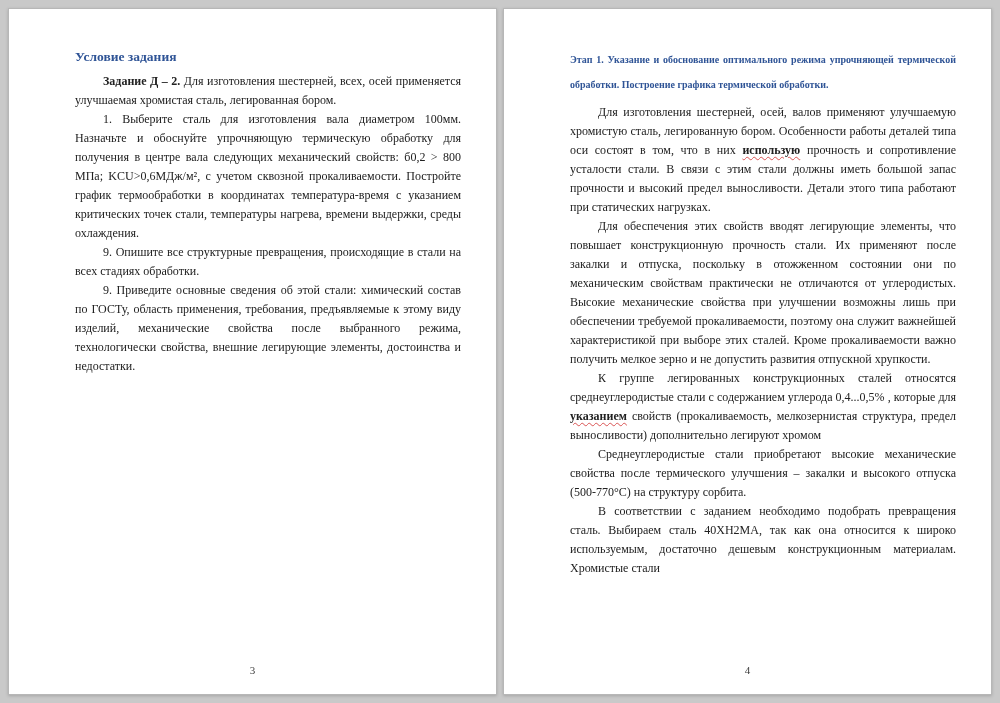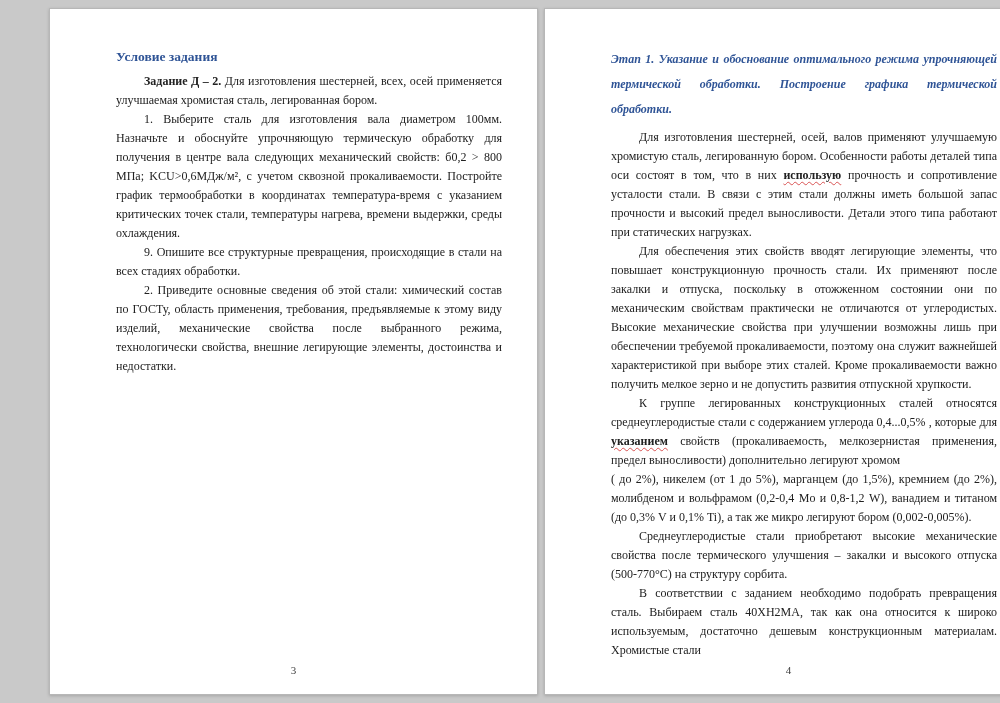--- a/index.html
+++ b/index.html
@@ -8,21 +8,20 @@
     width: 1000px;
     height: 703px;
     background: #c9c9c9;
     font-family: "Liberation Serif", serif;
     overflow: hidden;
   }
   .desk {
     display: flex;
     gap: 6px;
     padding: 8px;
-    margin-left: 41px;
   }
   .page {
     position: relative;
     width: 489px;
     height: 687px;
     background: #ffffff;
     border: 1px solid #b7b7b7;
     box-shadow: 0 1px 3px rgba(0,0,0,0.18);
     flex: 0 0 auto;
   }
@@ -42,25 +41,24 @@
     margin: 0;
     color: #2F5496;
     font-weight: bold;
   }
   .left-head {
     font-size: 13.5px;
     line-height: 20px;
     margin-bottom: 5px;
   }
   .right-head {
-    font-size: 12px;
+    font-size: 10px;
     line-height: 25px;
     text-align: justify;
     margin-bottom: 6px;
-    font-style: italic;
   }
   .bold { font-weight: bold; }
   .pagenum {
     position: absolute;
     bottom: 18px;
     left: 0;
     right: 0;
     text-align: center;
     font-size: 11px;
     color: #3d3d3d;
@@ -82,36 +80,35 @@
   <section class="page">
     <div class="page-body">
       <h2 class="head left-head">Условие задания</h2>
 
       <p class="para"><span class="bold">Задание Д – 2.</span><span> Для изготовления шестерней, всех, осей применяется улучшаемая хромистая сталь, легированная бором.</span></p>
 
       <p class="para">1. Выберите сталь для изготовления вала диаметром 100мм. Назначьте и обоснуйте упрочняющую термическую обработку для получения в центре вала следующих механический свойств: б0,2 &gt; 800 МПа; KCU&gt;0,6МДж/м², с учетом сквозной прокаливаемости. Постройте график термообработки в координатах температура-время с указанием критических точек стали, температуры нагрева, времени выдержки, среды охлаждения.</p>
 
       <p class="para">9. Опишите все структурные превращения, происходящие в стали на всех стадиях обработки.</p>
 
-      <p class="para">2. Приведите основные сведения об этой стали: химический состав по ГОСТу, область применения, требования, предъявляемые к этому виду изделий, механические свойства после выбранного режима, технологически свойства, внешние легирующие элементы, достоинства и недостатки.</p>
+      <p class="para">9. Приведите основные сведения об этой стали: химический состав по ГОСТу, область применения, требования, предъявляемые к этому виду изделий, механические свойства после выбранного режима, технологически свойства, внешние легирующие элементы, достоинства и недостатки.</p>
     </div>
     <div class="pagenum">3</div>
   </section>
 
   <section class="page">
     <div class="page-body">
       <h2 class="head right-head">Этап 1. Указание и обоснование оптимального режима упрочняющей термической обработки. Построение графика термической обработки.</h2>
 
       <p class="para"><span>Для изготовления шестерней, осей, валов применяют улучшаемую хромистую сталь, легированную бором. Особенности работы деталей типа оси состоят в том, что в них </span><span class="spell">использую</span><span> прочность и сопротивление усталости стали. В связи с этим стали должны иметь большой запас прочности и высокий предел выносливости. Детали этого типа работают при статических нагрузках.</span></p>
 
       <p class="para">Для обеспечения этих свойств вводят легирующие элементы, что повышает конструкционную прочность стали. Их применяют после закалки и отпуска, поскольку в отожженном состоянии они по механическим свойствам практически не отличаются от углеродистых. Высокие механические свойства при улучшении возможны лишь при обеспечении требуемой прокаливаемости, поэтому она служит важнейшей характеристикой при выборе этих сталей. Кроме прокаливаемости важно получить мелкое зерно и не допустить развития отпускной хрупкости.</p>
 
-      <p class="para"><span>К группе легированных конструкционных сталей относятся среднеуглеродистые стали с содержанием углерода 0,4...0,5% , которые для </span><span class="spell">указанием</span><span> свойств (прокаливаемость, мелкозернистая применения, предел выносливости) дополнительно легируют хромом</span></p>
+      <p class="para"><span>К группе легированных конструкционных сталей относятся среднеуглеродистые стали с содержанием углерода 0,4...0,5% , которые для </span><span class="spell">указанием</span><span> свойств (прокаливаемость, мелкозернистая структура, предел выносливости) дополнительно легируют хромом</span></p>
 
-      <p class="para noindent">( до 2%), никелем (от 1 до 5%), марганцем (до 1,5%), кремнием (до 2%), молибденом и вольфрамом (0,2-0,4 Mo и 0,8-1,2 W), ванадием и титаном (до 0,3% V и 0,1% Ti), а так же микро легируют бором (0,002-0,005%).</p>
 
       <p class="para">Среднеуглеродистые стали приобретают высокие механические свойства после термического улучшения – закалки и высокого отпуска (500-770°С) на структуру сорбита.</p>
 
       <p class="para">В соответствии с заданием необходимо подобрать превращения сталь. Выбираем сталь 40ХН2МА, так как она относится к широко используемым, достаточно дешевым конструкционным материалам. Хромистые стали</p>
     </div>
     <div class="pagenum">4</div>
   </section>
 
 </div>
 

